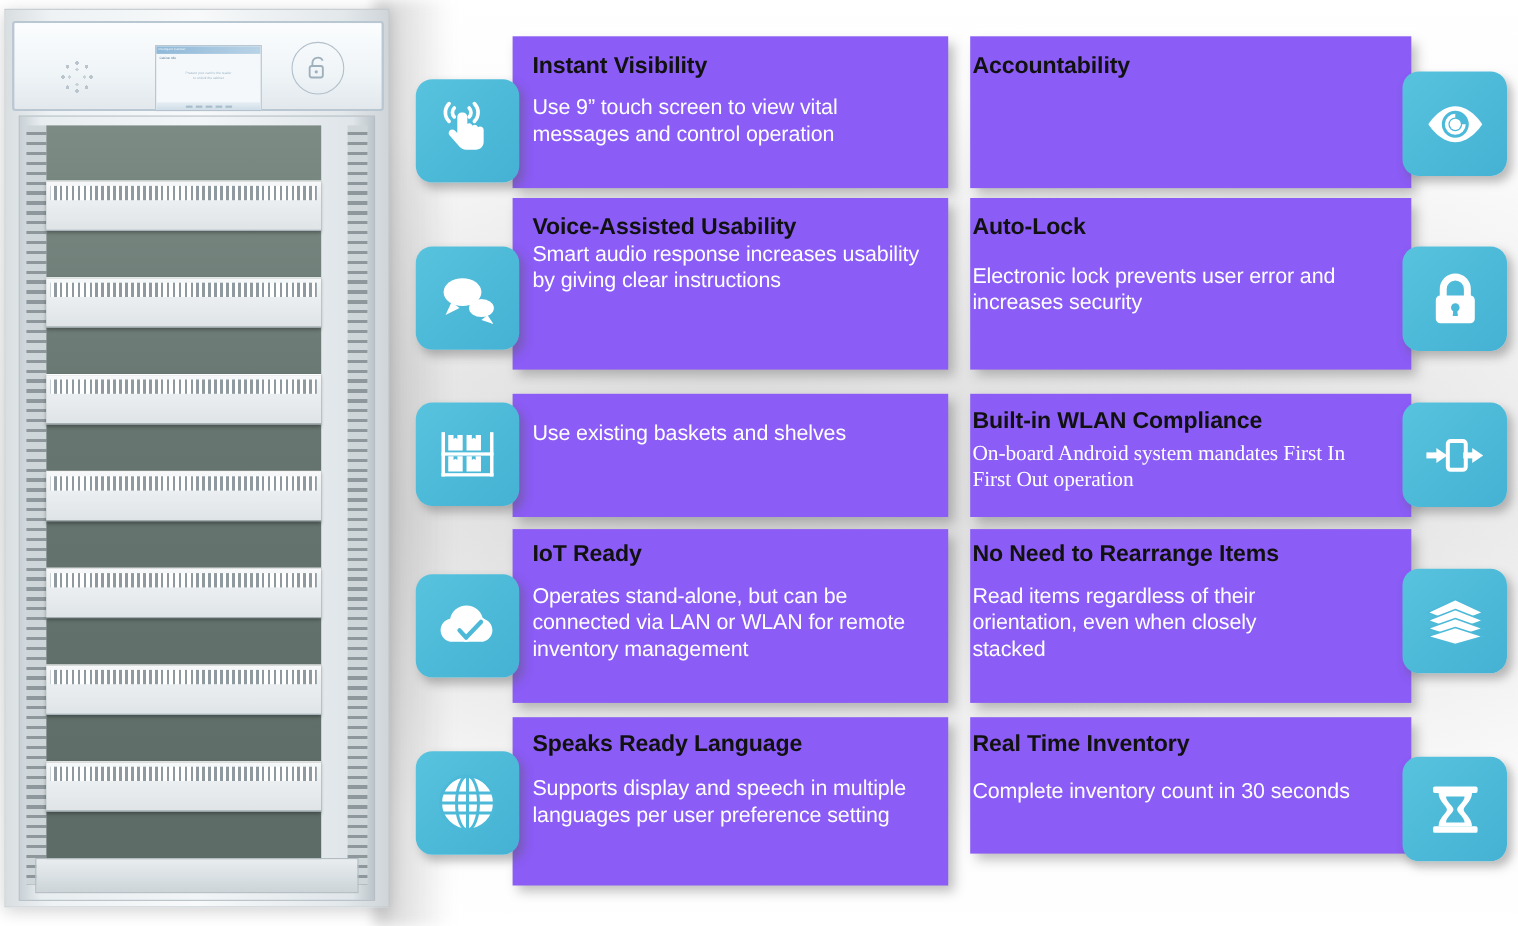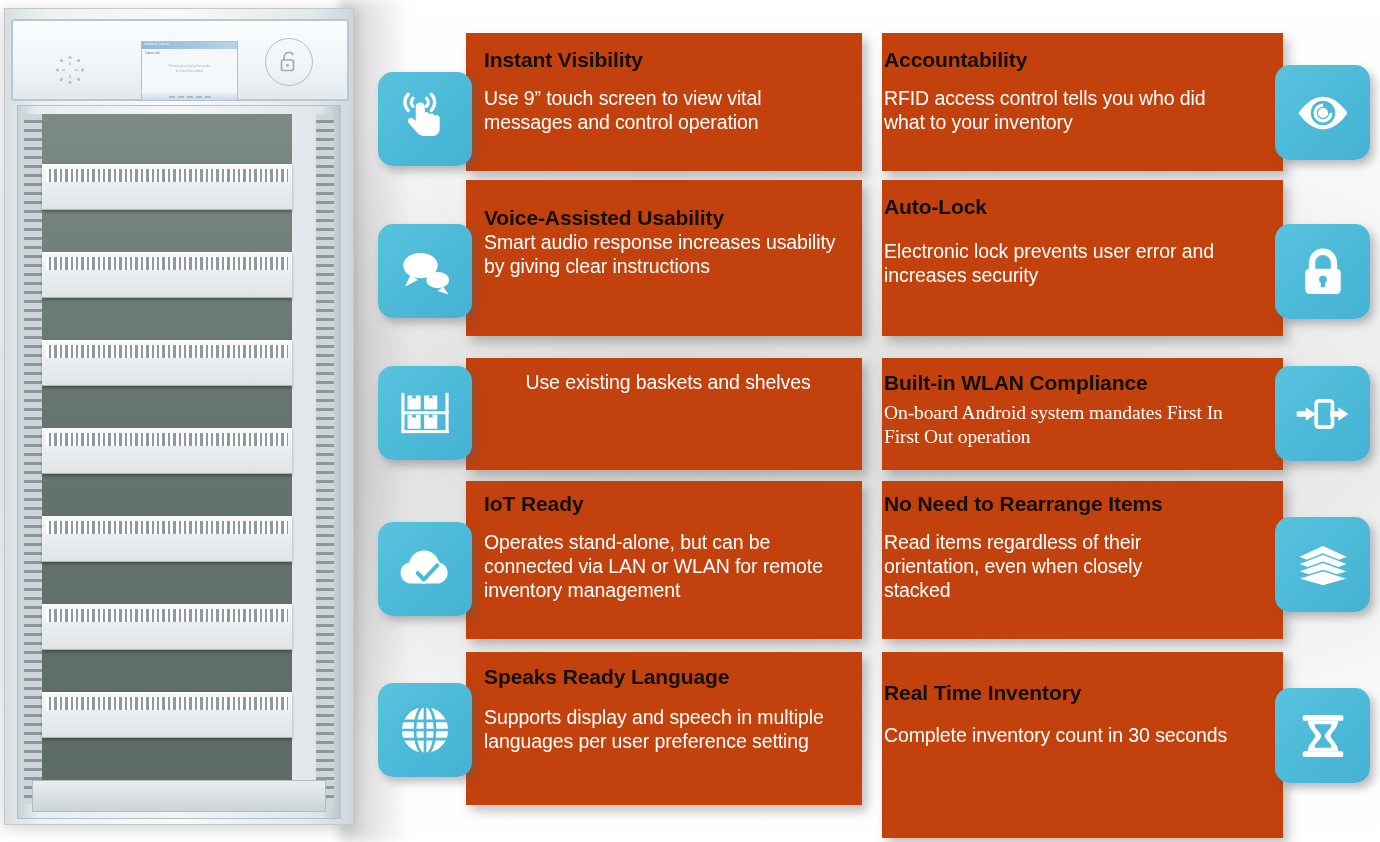--- a/index.html
+++ b/index.html
@@ -100,21 +100,21 @@
   }
   .boxrow{position:absolute;left:26px;right:26px;height:22px;display:flex;align-items:flex-end;gap:4px;}
   .box{background:linear-gradient(to bottom,#e3d3b4,#c8b48f);border:.5px solid #b6a075;height:100%;}
   .base{
     position:absolute;left:14px;right:14px;bottom:6px;height:30px;
     background:linear-gradient(to bottom,#e9edef,#ccd4d8);border:1px solid #b3bcc1;
   }
 
   
   .card{
-    position:absolute;background:#c2410c;color:#ffffff;
+    position:absolute;background:#8b5cf6;color:#ffffff;
     box-shadow:5px 6px 10px rgba(90,90,90,.38);
   }
   .card .title{
     font-weight:bold;color:#111111;font-size:21px;line-height:25px;
     letter-spacing:-.1px;white-space:nowrap;
   }
   .card .desc{
     color:#ffffff;font-size:19.5px;line-height:24px;letter-spacing:-.1px;
   }
   .card.left  .title,.card.left  .desc{margin-left:18px;}
@@ -232,37 +232,37 @@
     <g class="wht">
       <path d="M26 13c-2.5 0-4.6 2-4.6 4.6v16.6l-2.6-2.6c-1.5-1.5-3.9-1.5-5.3 0-1.4 1.5-1.4 3.8 0 5.3L24 48.7c1.6 1.7 4 2.8 6.5 2.8h10.3c4.4 0 8-3.6 8-8V31c0-2-1.6-3.6-3.6-3.6-.9 0-1.7.3-2.3.9-.4-1.5-1.8-2.6-3.4-2.6-.9 0-1.7.3-2.3.9-.5-1.4-1.8-2.5-3.4-2.5-.7 0-1.4.2-2 .6V17.6c0-2.6-2.1-4.6-4.6-4.6z"></path>
       <path d="M19.6 18.8a1.9 1.9 0 0 1-2.7 0 8.4 8.4 0 0 1 0-11.9 1.9 1.9 0 0 1 2.7 2.7 4.6 4.6 0 0 0 0 6.5 1.9 1.9 0 0 1 0 2.7z"></path>
       <path d="M32.4 18.8a1.9 1.9 0 0 0 2.7 0 8.4 8.4 0 0 0 0-11.9 1.9 1.9 0 0 0-2.7 2.7 4.6 4.6 0 0 1 0 6.5 1.9 1.9 0 0 0 0 2.7z"></path>
       <path d="M14.2 23.5a1.9 1.9 0 0 1-2.7 0 15 15 0 0 1 0-21.2 1.9 1.9 0 1 1 2.7 2.7 11.2 11.2 0 0 0 0 15.8 1.9 1.9 0 0 1 0 2.7z"></path>
       <path d="M37.8 23.5a1.9 1.9 0 0 0 2.7 0 15 15 0 0 0 0-21.2 1.9 1.9 0 1 0-2.7 2.7 11.2 11.2 0 0 1 0 15.8 1.9 1.9 0 0 0 0 2.7z"></path>
     </g>
   </svg>
 </div>
 
-<div class="card left" style="left:466px;top:180px;width:396px;height:156px;padding-top:25px;box-sizing:border-box;">
+<div class="card left" style="left:466px;top:180px;width:396px;height:156px;padding-top:14px;box-sizing:border-box;">
   <div class="title">Voice-Assisted Usability</div>
   <div class="desc" style="width:368px;">Smart audio response increases usability by giving clear instructions</div>
 </div>
 <div class="tile" style="left:378px;top:224px;width:94px;height:94px;">
   <svg viewBox="0 0 64 64" width="58" height="58" aria-hidden="true">
     <g class="wht">
       <ellipse cx="27" cy="26" rx="19" ry="14"></ellipse>
       <path d="M16 36 l-6 13 14-7z"></path>
       <ellipse cx="46" cy="42" rx="12.5" ry="9"></ellipse>
       <path d="M52 49 l6 9-12-4z"></path>
     </g>
   </svg>
 </div>
 
 <div class="card left" style="left:466px;top:358px;width:396px;height:112px;padding-top:12px;box-sizing:border-box;">
-  <div class="desc" style="width:368px;text-align:center;">Use existing baskets and shelves</div>
+  <div class="desc" style="margin-top:12px;width:368px;">Use existing baskets and shelves</div>
 </div>
 <div class="tile" style="left:378px;top:366px;width:94px;height:94px;">
   <svg viewBox="0 0 64 64" width="56" height="56" aria-hidden="true">
     <g class="wht">
       <rect x="5" y="9" width="3.6" height="46"></rect>
       <rect x="55.4" y="9" width="3.6" height="46"></rect>
       <rect x="5" y="30" width="54" height="3.4"></rect>
       <rect x="5" y="51.6" width="54" height="3.4"></rect>
       <path d="M12 12h15v16H12z"></path>
         <path d="M17.5 12h4v4l-2-1.3-2 1.3z" fill="#4CB9D8"></path>
@@ -305,21 +305,20 @@
       <line x1="32" y1="5" x2="32" y2="59"></line>
       <line x1="6" y1="22" x2="58" y2="22"></line>
       <line x1="5" y1="32" x2="59" y2="32"></line>
       <line x1="6" y1="42" x2="58" y2="42"></line>
     </g>
   </svg>
 </div>
 
 <div class="card right" style="left:882px;top:33px;width:401px;height:138px;padding-top:14px;box-sizing:border-box;">
   <div class="title">Accountability</div>
-  <div class="desc" style="margin-top:14px;width:352px;">RFID access control tells you who did what to your inventory</div>
 </div>
 <div class="tile" style="left:1275px;top:65px;width:95px;height:95px;">
   <svg viewBox="0 0 64 64" width="58" height="58" aria-hidden="true">
     <path class="wht" d="M32 14C16 14 5 32 5 32s11 18 27 18 27-18 27-18-11-18-27-18z"></path>
     <circle cx="32" cy="32" r="13.5" fill="#4CB9D8"></circle>
     <path class="wht" d="M32 21.5a10.5 10.5 0 1 0 10.5 10.5h-3.6A6.9 6.9 0 1 1 32 25.1z"></path>
     <circle cx="32" cy="32" r="5.6" class="wht"></circle>
   </svg>
 </div>
 
@@ -360,21 +359,21 @@
   <svg viewBox="0 0 64 64" width="58" height="58" aria-hidden="true">
     <g class="wht" stroke="#4CB9D8" stroke-width="1.6">
       <path d="M32 10 L60 23 32 34 4 23z"></path>
       <path d="M32 20 L60 31 32 41 4 31z"></path>
       <path d="M32 29 L60 39 32 48 4 39z"></path>
       <path d="M32 38 L60 47 32 55 4 47z"></path>
     </g>
   </svg>
 </div>
 
-<div class="card right" style="left:882px;top:652px;width:401px;height:186px;padding-top:28px;box-sizing:border-box;">
+<div class="card right" style="left:882px;top:652px;width:401px;height:124px;padding-top:12px;box-sizing:border-box;">
   <div class="title">Real Time Inventory</div>
   <div class="desc" style="margin-top:18px;width:360px;">Complete inventory count in 30 seconds</div>
 </div>
 <div class="tile" style="left:1275px;top:688px;width:95px;height:95px;">
   <svg viewBox="0 0 64 64" width="54" height="54" aria-hidden="true">
     <g class="wht">
       <rect x="8" y="7" width="48" height="7" rx="2"></rect>
       <rect x="8" y="50" width="48" height="7" rx="2"></rect>
       <path d="M14 14h36c0 9-9 14-9 18s9 9 9 18H14c0-9 9-14 9-18s-9-9-9-18z"></path>
     </g>

